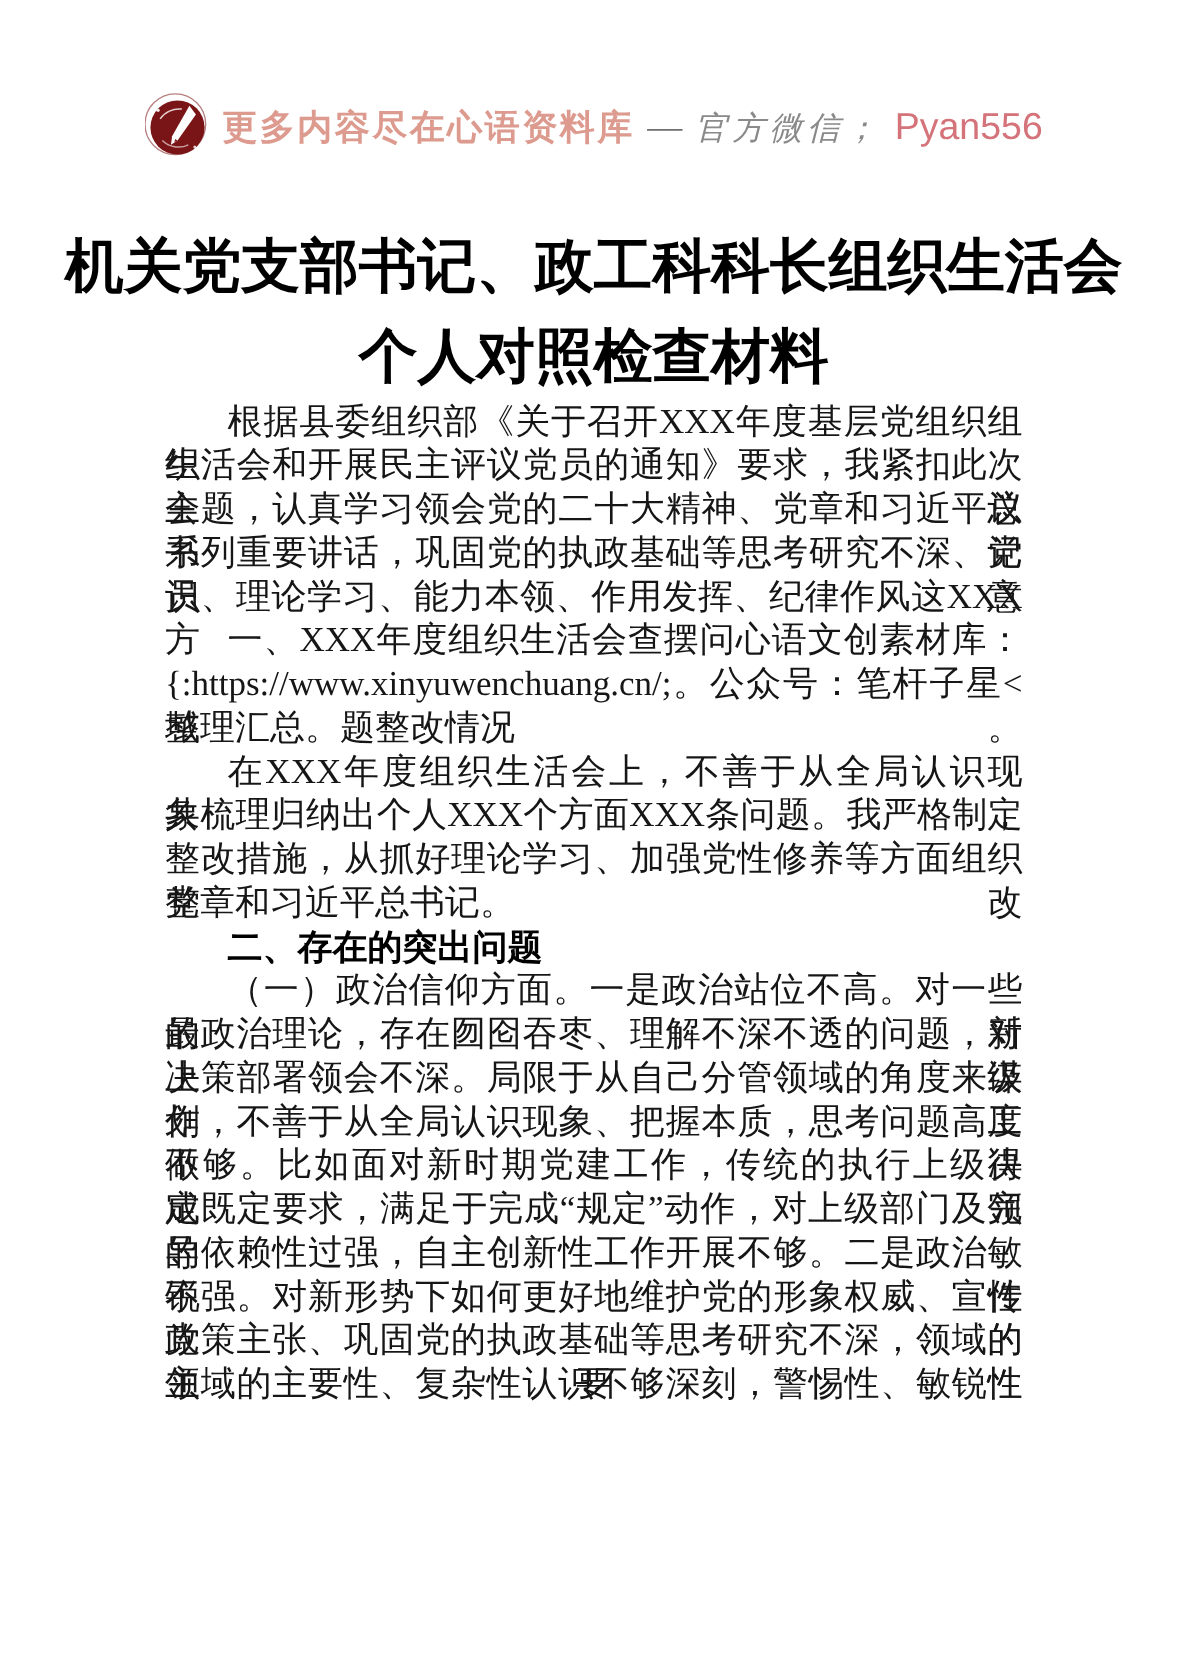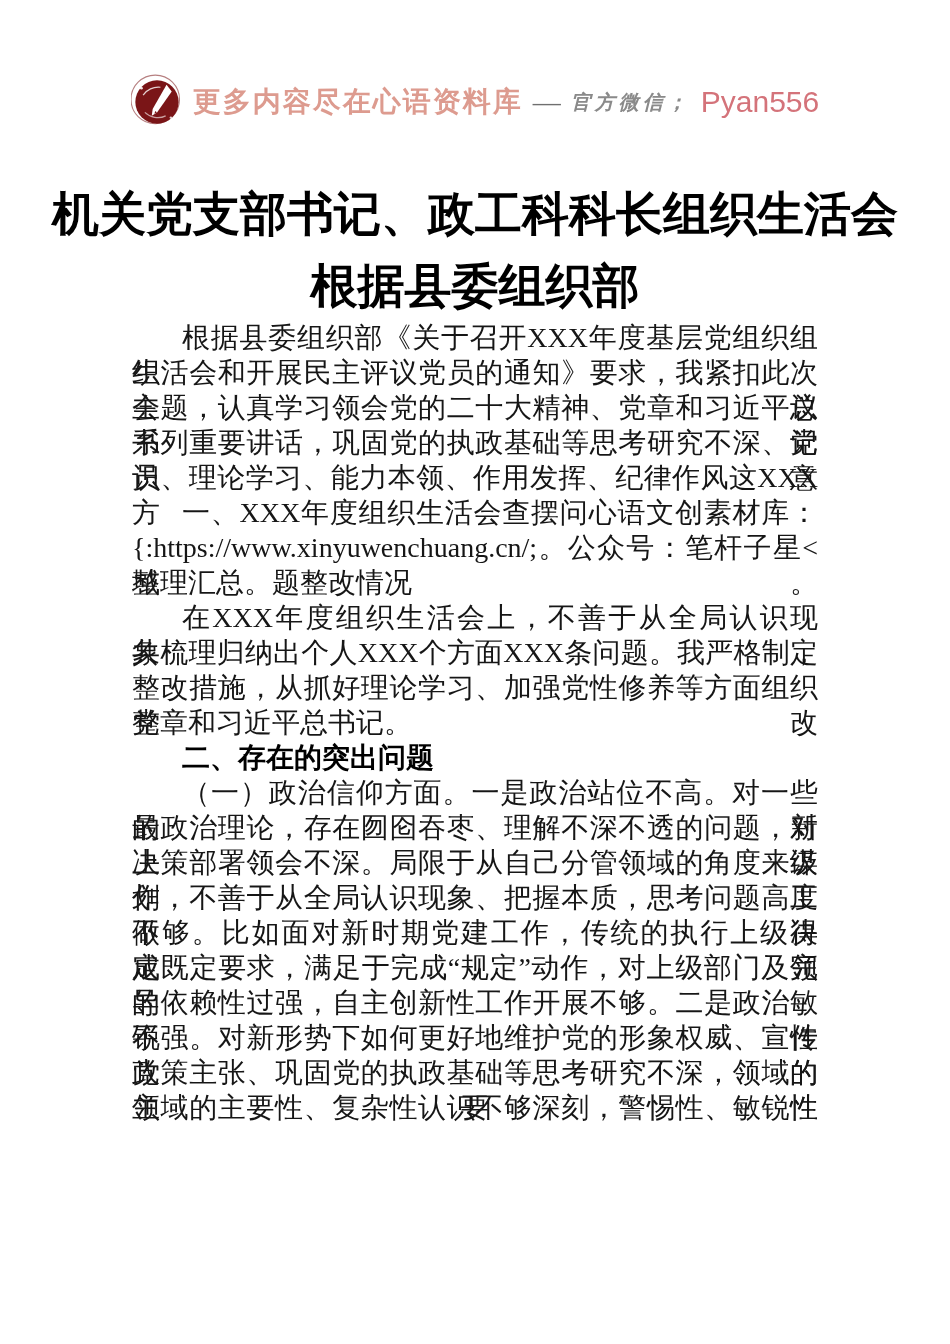--- a/index.html
+++ b/index.html
@@ -12,21 +12,21 @@
   .wm-row { display:flex; align-items:center; justify-content:center; gap:10px; }
   .wm-header { position:absolute; top:72px; left:0; right:0; }
   .wm-footer {
     position:absolute; top:1230px; left:0; right:0; height:40px;
     overflow:hidden; opacity:0.92;
   }
   .wm-footer .wm-row { margin-top:-17px; }
   .wm-logo { width:52px; height:60px; flex:0 0 auto; }
   .wm-brand  { font-size:28px; letter-spacing:2px; color:var(--wm-brand,#dd9b8f); font-weight:bold; }
   .wm-dash   { font-size:28px; color:var(--wm-dash,#6f6f6f); }
-  .wm-label  { font-size:20px; color:var(--wm-label,#8a8a8a); font-style:italic; letter-spacing:4px;font-weight:bold; }
+  .wm-label  { font-size:26px; color:var(--wm-label,#8a8a8a); font-style:italic; letter-spacing:4px; }
   .wm-id     { font-size:30px; color:var(--wm-id,#d4737a); font-family:"Liberation Sans", sans-serif; }
   
   .doc-title {
     position:absolute; top:178px; left:0; right:0;
     text-align:center; font-weight:700; color:#000;
     font-size:47px; line-height:72px;
   }
   
   .doc-body { position:absolute; top:320px; left:132px; width:686px; color:#161616; }
   .line {
@@ -59,21 +59,21 @@
       </svg>
       <span class="wm-brand">更多内容尽在心语资料库</span>
         <span class="wm-dash">—</span>
         <span class="wm-label">官方微信；</span>
       <span class="wm-id">Pyan556</span>
     </div>
   </div>
 
   <div class="doc-title">
     <div>机关党支部书记、政工科科长组织生活会</div>
-    <div>根据县委组织部</div>
+    <div>个人对照检查材料</div>
   </div>
 
   <div class="doc-body">
       <div class="line just ind">根据县委组织部《关于召开XXX年度基层党组织组织</div>
       <div class="line just">生活会和开展民主评议党员的通知》要求，我紧扣此次会议</div>
       <div class="line just">主题，认真学习领会党的二十大精神、党章和习近平总书记</div>
       <div class="line just">系列重要讲话，巩固党的执政基础等思考研究不深、党员意</div>
       <div class="line just">识、理论学习、能力本领、作用发挥、纪律作风这XXX方</div>
       <div class="line just ind">一、XXX年度组织生活会查摆问心语文创素材库：</div>
       <div class="line just">{:https://www.xinyuwenchuang.cn/;。公众号：笔杆子星&lt;域。</div>

